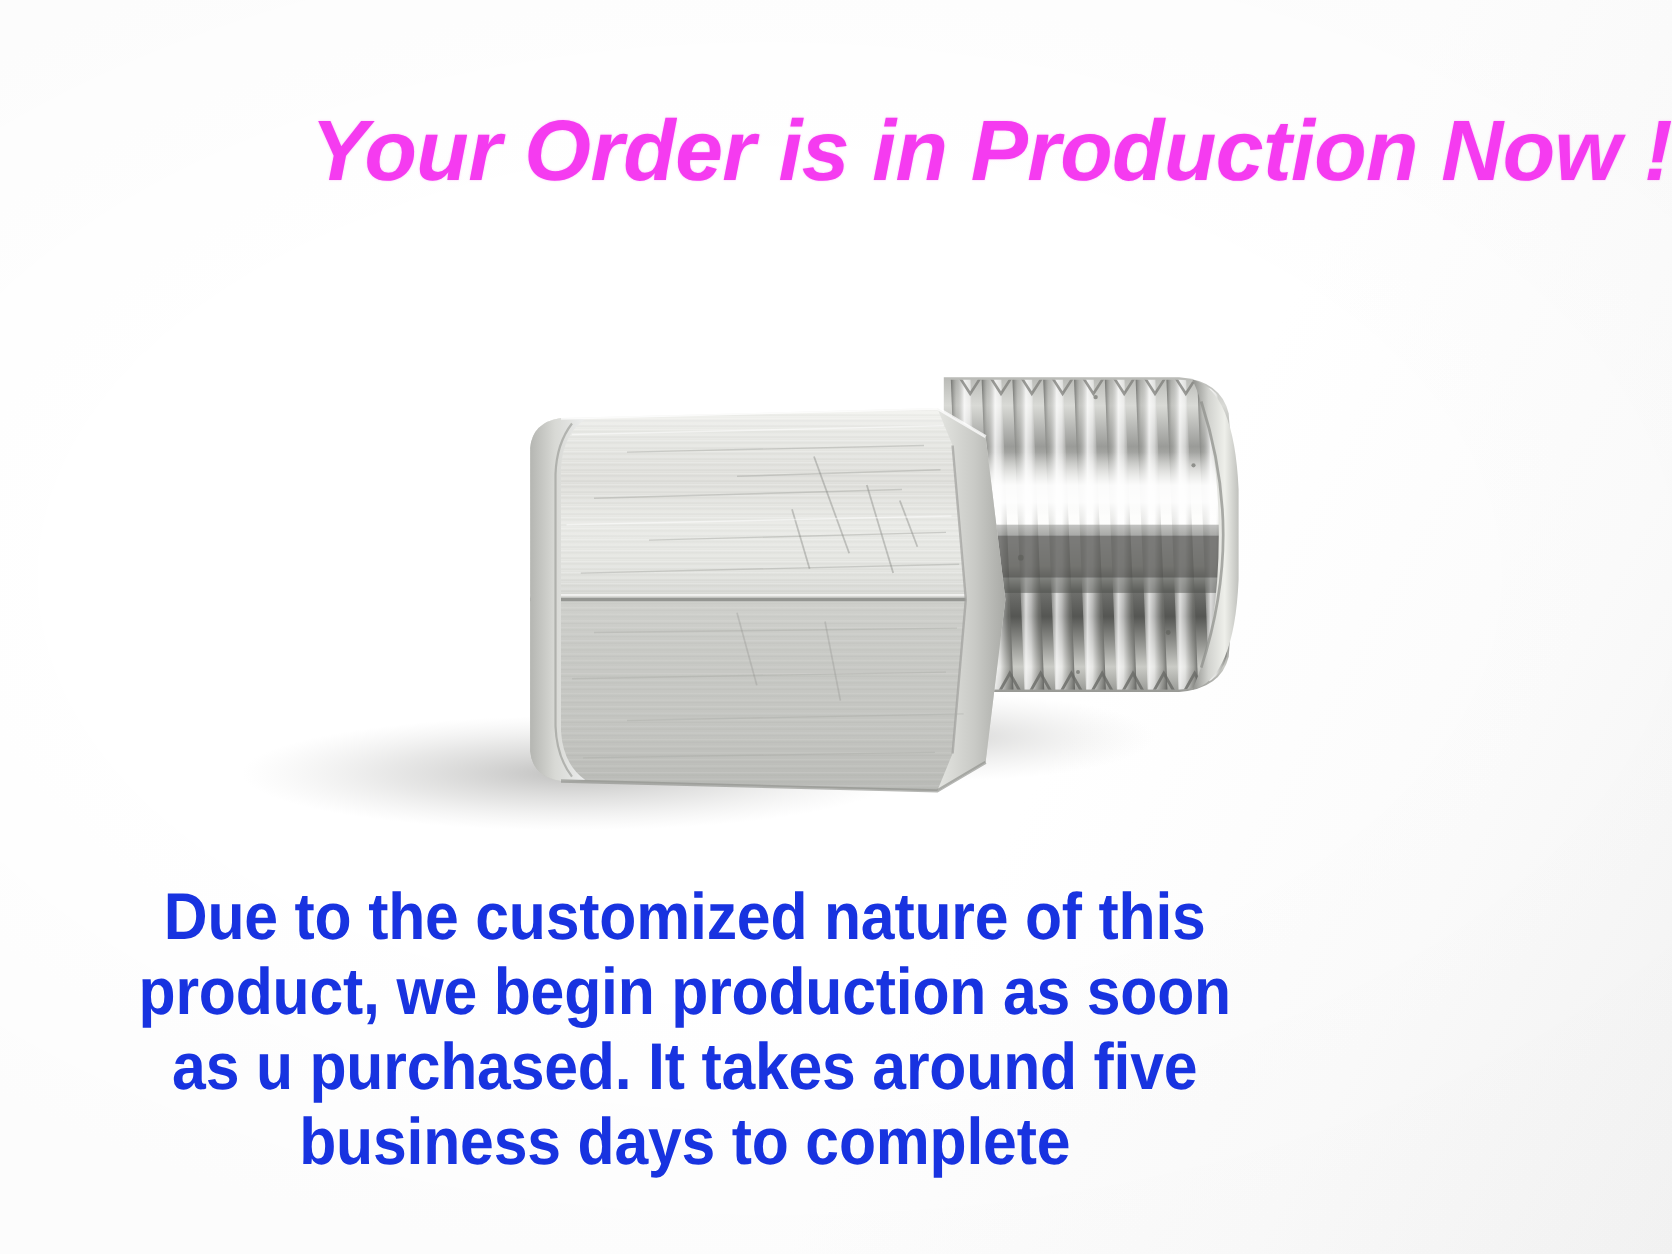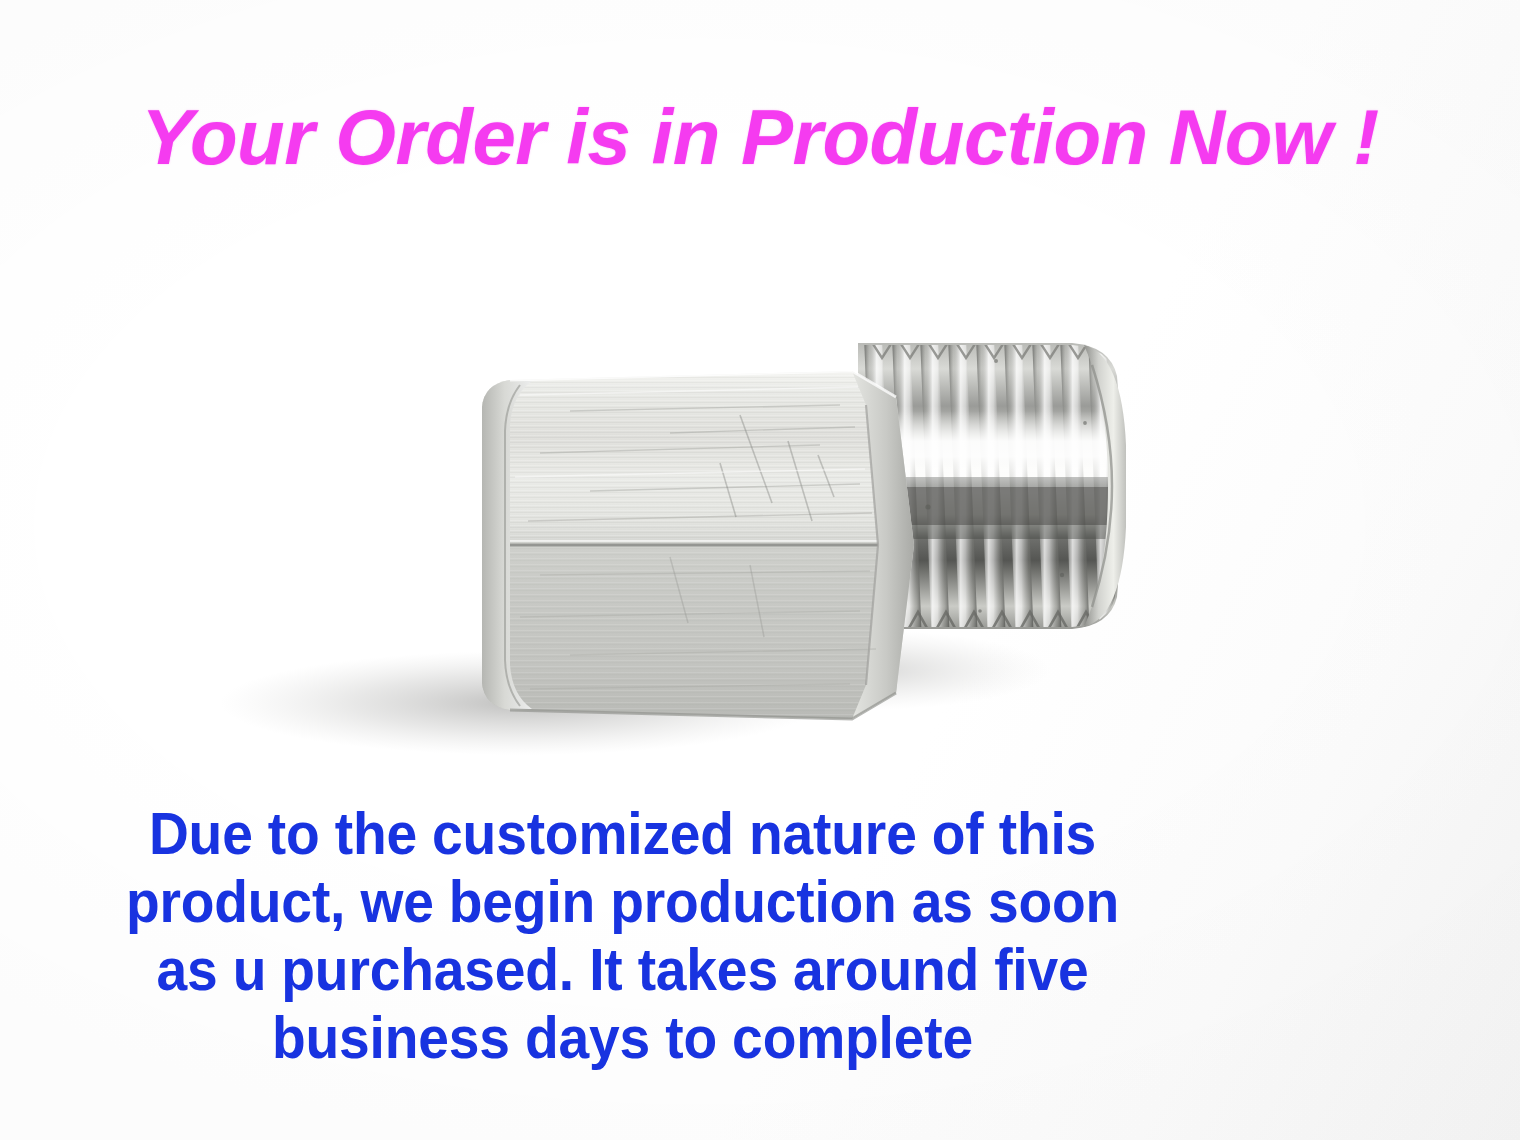--- a/index.html
+++ b/index.html
@@ -24,21 +24,21 @@
       linear-gradient(118deg, #ffffff 0%, #ffffff 62%, #fbfbfb 82%, #f4f4f4 100%);
     pointer-events: none;
   }
 
   
   #headline {
     position: absolute;
     left: 0;
     top: 98px;
     width: 1520px;
-    text-align: center;
+    text-align: right;
     font-family: "Liberation Sans", sans-serif;
     font-weight: bold;
     font-style: italic;
     font-size: 78px;
     line-height: 1.0;
     letter-spacing: -0.5px;
     color: #F53BF0;
     white-space: nowrap;
     text-shadow: 0 0 2px rgba(245,59,240,0.35);
   }

